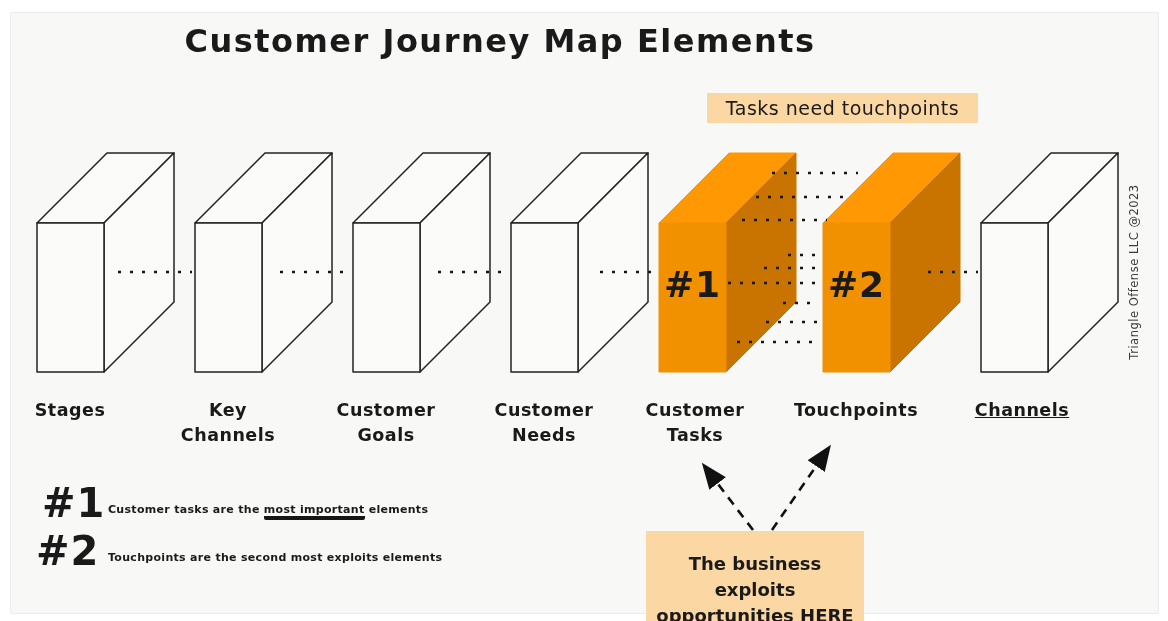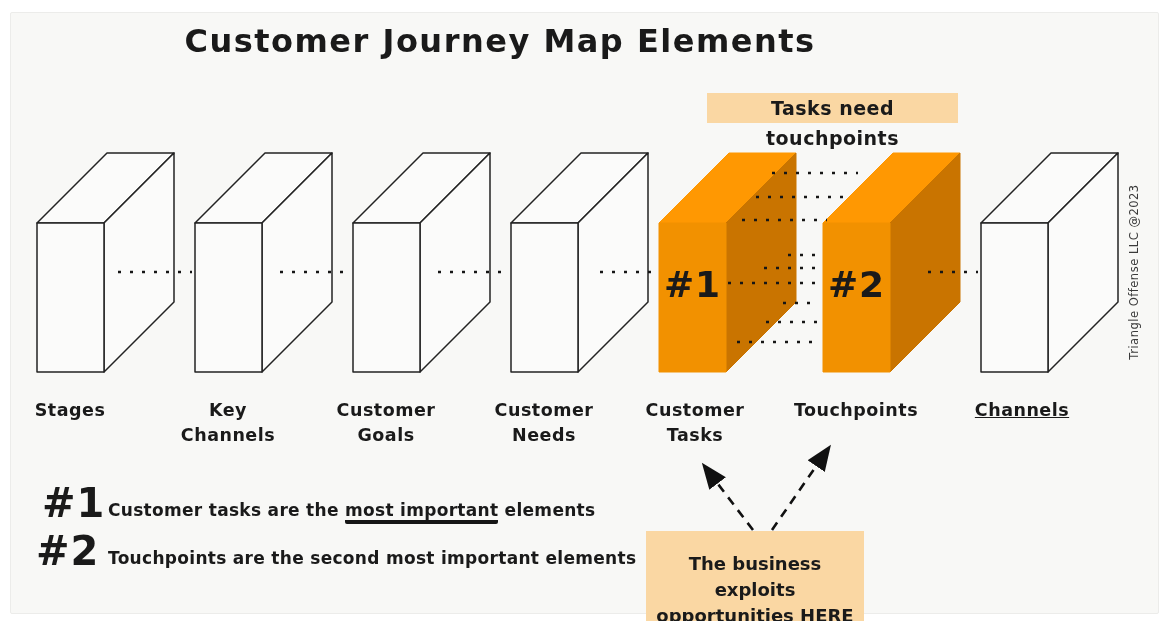--- a/index.html
+++ b/index.html
@@ -5,27 +5,27 @@
   html,body{margin:0;padding:0;background:#ffffff;}
   #stage{position:relative;width:1168px;height:621px;background:#ffffff;overflow:hidden;
          font-family:"DejaVu Sans",sans-serif;color:#1a1a1a;}
   #card{position:absolute;left:10px;top:12px;width:1147px;height:600px;
         background:#f8f8f6;border:1px solid #ececea;border-radius:2px;}
   #diagram-svg{position:absolute;left:0;top:0;}
   .abs{position:absolute;}
   .page-title{left:0;top:22px;width:1000px;text-align:center;font-size:32px;font-weight:700;
               letter-spacing:1.5px;}
   .hl{background:#FAD7A3;}
-  .top-note{left:707px;top:93px;width:251px;height:30px;line-height:30px;text-align:center;
-            font-size:19px;font-weight:700;letter-spacing:.5px;}
+  .top-note{left:707px;top:93px;width:271px;height:30px;line-height:30px;text-align:center;
+            font-size:19px;font-weight:400;letter-spacing:.5px;}
   .box-label{top:398px;width:150px;text-align:center;font-size:17.5px;font-weight:700;
              line-height:25px;white-space:pre-line;letter-spacing:.5px;}
   .badge{top:264px;width:67px;text-align:center;font-size:36px;font-weight:800;letter-spacing:1px;}
   .note-marker{font-size:40px;font-weight:800;letter-spacing:1px;line-height:1;}
-  .note-text{font-size:17px;font-weight:600;letter-spacing:.3px;line-height:22px;}
+  .note-text{font-size:11px;font-weight:600;letter-spacing:.3px;line-height:22px;}
   .u-thick{border-bottom:4px solid #161616;border-radius:2px;}
   .callout{left:646px;top:531px;width:218px;padding:20px 0;text-align:center;
            font-size:18px;font-weight:700;line-height:26px;}
   .watermark{left:1042px;top:262px;width:190px;height:20px;text-align:center;
              transform:rotate(-90deg);font-size:11.5px;font-weight:500;color:#3a3a3a;
              letter-spacing:.5px;}
   .white-face{fill:#FBFBFA;stroke:#232323;stroke-width:1.5;stroke-linejoin:round;}
   .o-top{fill:#FF9802;stroke:#FF9802;}
   .o-front{fill:#F29100;stroke:#F29100;}
   .o-side{fill:#C97400;stroke:#C97400;}
@@ -123,21 +123,21 @@
   <div class="abs box-label" style="left:781px;text-align:center;">Touchpoints</div>
   <div class="abs box-label" style="left:947px;text-decoration:underline;">Channels</div>
 
   <div class="abs badge" style="left:659px;">#1</div>
   <div class="abs badge" style="left:823px;">#2</div>
 
   <div class="abs note-marker" style="left:42px;top:483px;">#1</div>
   <div class="abs note-text" style="left:108px;top:499px;"><span>Customer tasks are the </span><span class="u-thick">most important</span><span> elements</span></div>
 
   <div class="abs note-marker" style="left:36px;top:531px;">#2</div>
-  <div class="abs note-text" style="left:108px;top:547px;"><span>Touchpoints are the second most important elements</span><span></span><span></span></div>
+  <div class="abs note-text" style="left:108px;top:547px;"><span>Touchpoints are the second most exploits elements</span><span></span><span></span></div>
 
   <div class="abs callout hl">
     <div>The business exploits</div>
     <div>opportunities HERE</div>
   </div>
 
   <div class="abs watermark">Triangle Offense LLC @2023</div>
 </div>
 
 </body></html>

